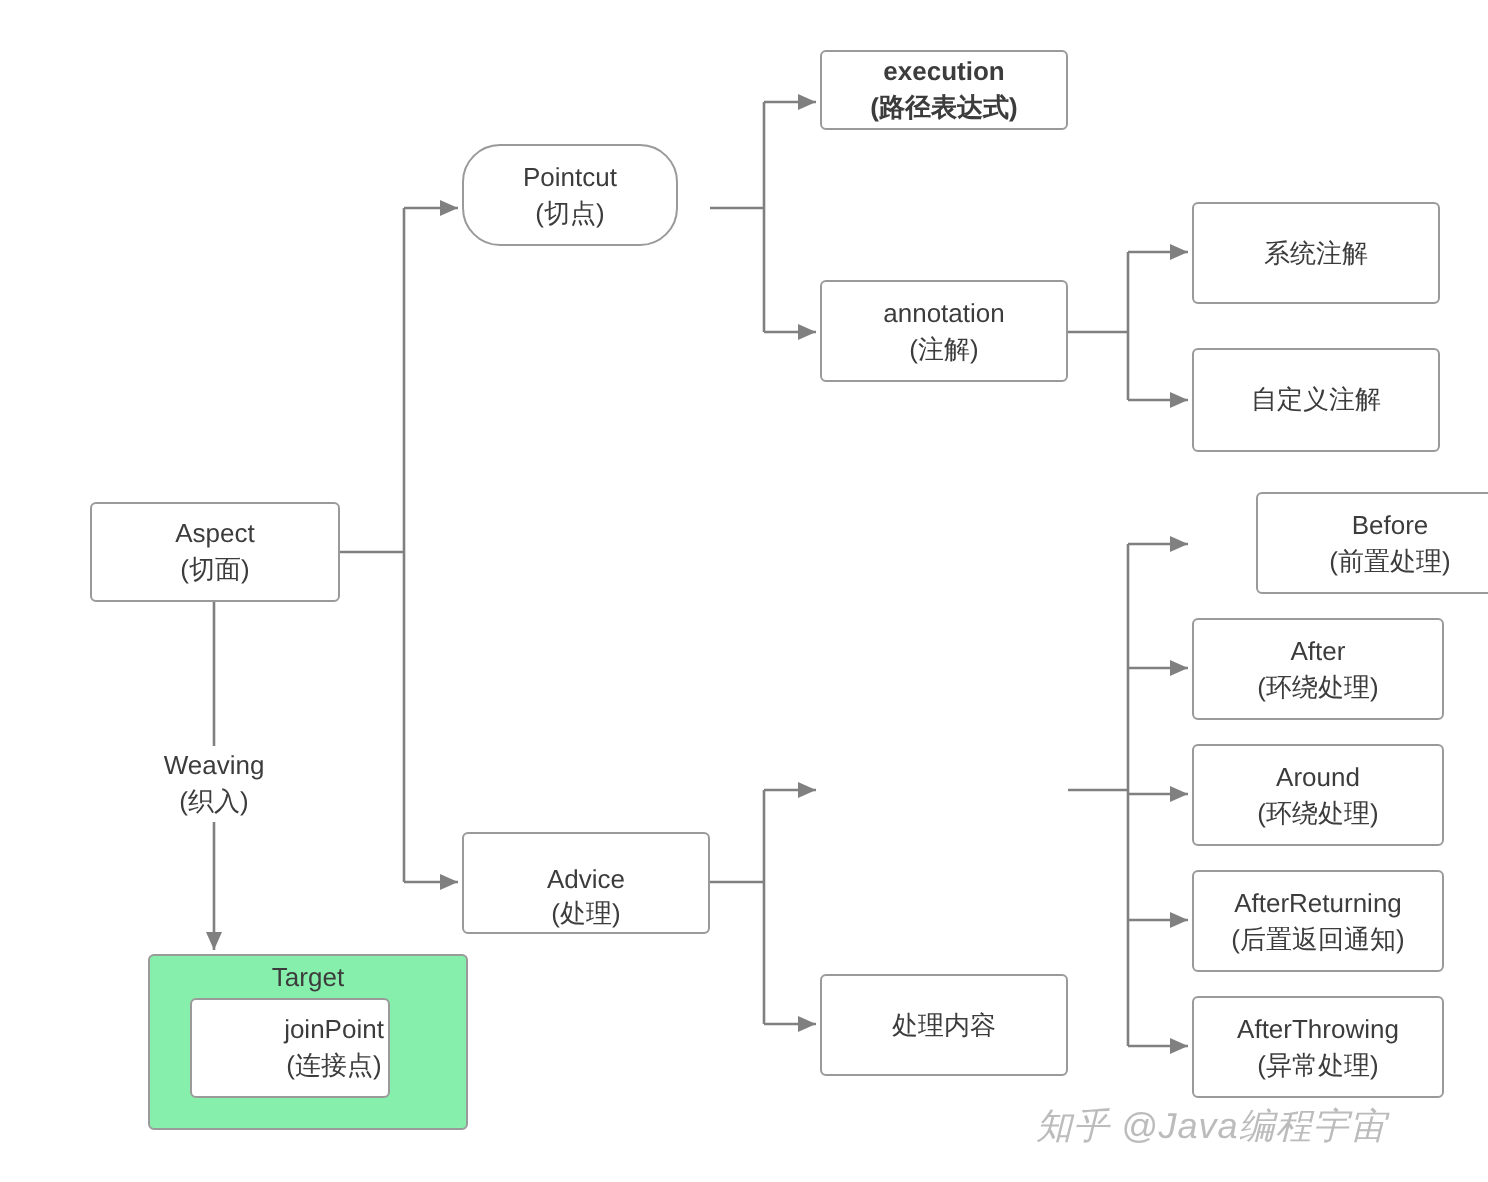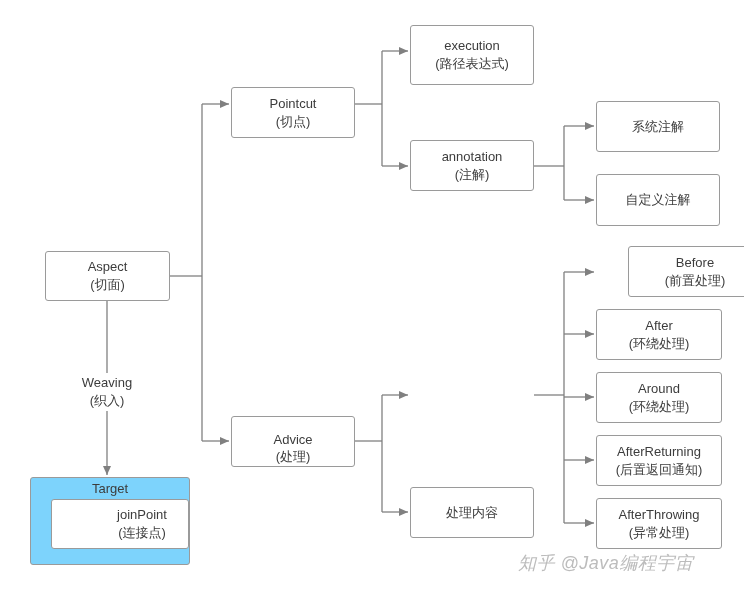--- a/index.html
+++ b/index.html
@@ -10,21 +10,21 @@
   }
   #svg-lines{position:absolute;left:0;top:0;}
   #svg-lines g{stroke:var(--line);}
   #svg-lines marker path{fill:var(--line);}
   .node{
     position:absolute;background:#fff;border:1px solid var(--border);border-radius:3px;
     display:flex;flex-direction:column;align-items:center;justify-content:center;
     text-align:center;color:var(--text);font-size:13px;line-height:1.35;box-sizing:border-box;
   }
   .group-box{
-    position:absolute;background:#7dd3fc;border:1px solid var(--border);border-radius:3px;box-sizing:border-box;
+    position:absolute;background:#86efac;border:1px solid var(--border);border-radius:3px;box-sizing:border-box;margin-left:44px;
   }
   .group-label{
     position:absolute;top:3px;left:0;width:100%;text-align:center;color:var(--text);font-size:13px;
   }
   .edge-label{
     position:absolute;text-align:center;color:var(--text);font-size:13px;line-height:1.4;
     background:#fff;display:flex;flex-direction:column;align-items:center;justify-content:center;
   }
   .watermark{
     position:absolute;left:518px;top:551px;color:var(--wm);font-size:18px;letter-spacing:0.5px;font-style:italic;
@@ -80,36 +80,36 @@
     <span>(切面)</span>
   </div>
 
   <div class="edge-label" style="left:69px;top:373px;width:76px;height:38px;">
     <span>Weaving</span>
     <span>(织入)</span>
   </div>
 
   <div class="group-box" style="left:30px;top:477px;width:160px;height:88px;">
     <div class="group-label">Target</div>
-    <div class="node" style="left:20px;top:21px;width:138px;height:50px;padding-left:44px;">
+    <div class="node" style="left:20px;top:21px;width:100px;height:50px;padding-left:44px;">
       <span>joinPoint</span>
       <span>(连接点)</span>
     </div>
   </div>
 
-  <div class="node" style="left:231px;top:87px;width:124px;height:51px;">
+  <div class="node" style="left:231px;top:72px;width:108px;height:51px;border-radius:19px;">
     <span>Pointcut</span>
     <span>(切点)</span>
   </div>
   <div class="node" style="left:231px;top:416px;width:124px;height:51px;justify-content:flex-end;">
     <span>Advice</span>
     <span>(处理)</span>
   </div>
 
-  <div class="node" style="left:410px;top:25px;width:124px;height:60px;">
+  <div class="node" style="left:410px;top:25px;width:124px;height:40px;font-weight:bold;">
     <span>execution</span>
     <span>(路径表达式)</span>
   </div>
   <div class="node" style="left:410px;top:140px;width:124px;height:51px;">
     <span>annotation</span>
     <span>(注解)</span>
   </div>
   <div class="node" style="left:410px;top:487px;width:124px;height:51px;">
     <span>处理内容</span>
   </div>

